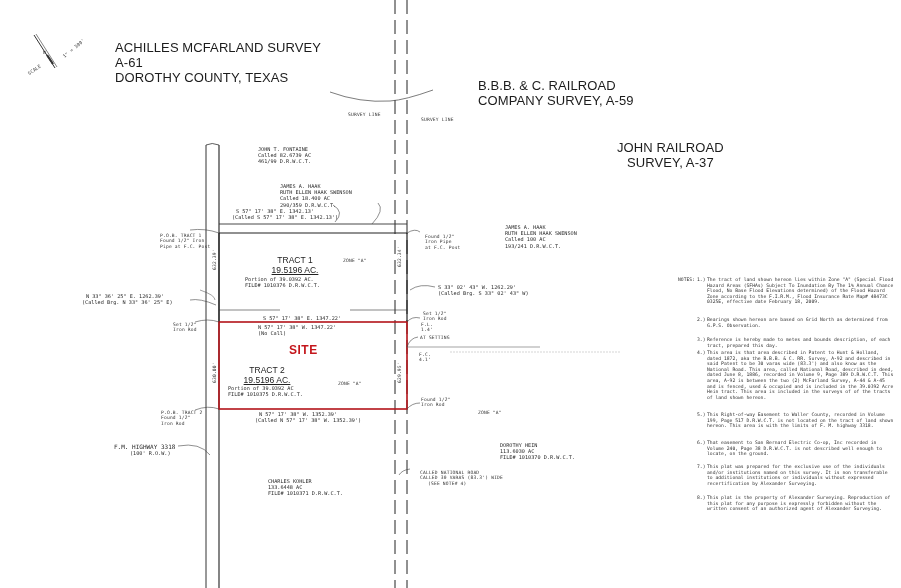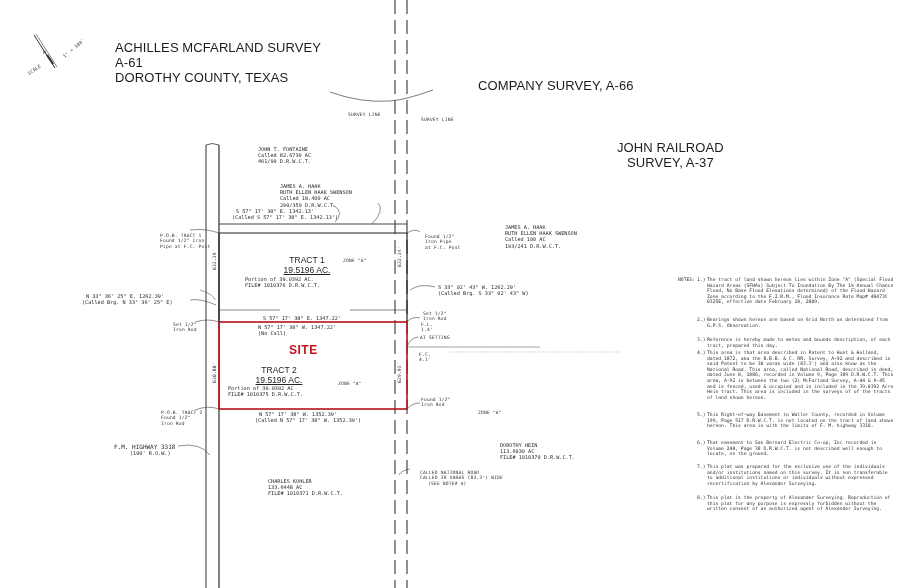--- a/index.html
+++ b/index.html
@@ -2,21 +2,21 @@
 <html><head>
 <meta charset="utf-8">
 <style>
   html,body{margin:0;padding:0;background:#fff;}
   body{width:901px;height:588px;position:relative;overflow:hidden;font-family:"Liberation Sans",sans-serif;color:#1a1a1a;}
   .abs{position:absolute;white-space:nowrap;}
   .big{font-size:13px;letter-spacing:0.1px;color:#1c1c1c;line-height:15px;}
   .center{text-align:left;}
   .tiny{font-family:"DejaVu Sans Mono",monospace;font-size:4.6px;line-height:5.4px;color:#333;letter-spacing:0.2px;}
   .small{font-family:"DejaVu Sans Mono",monospace;font-size:5.2px;line-height:6.2px;color:#2a2a2a;}
-  .tract{font-size:8.5px;line-height:10px;color:#222;text-align:center;margin-left:12px;}
+  .tract{font-size:8.5px;line-height:10px;color:#222;text-align:center;}
   .tract .ac{text-decoration:underline;}
   .site{font-family:"Liberation Sans",sans-serif;font-weight:bold;font-size:12px;color:#c4161c;letter-spacing:0.5px;}
   .notes{font-family:"DejaVu Sans Mono",monospace;font-size:4.7px;line-height:5.6px;color:#333;}
   .note{position:absolute;white-space:normal;}
   .note .num{position:absolute;left:-10px;}
   svg{position:absolute;left:0;top:0;}
 </style>
 </head>
 <body>
 
@@ -68,21 +68,22 @@
 <div class="abs tiny" style="left:27px;top:72px;transform:rotate(-35deg);transform-origin:left top;">SCALE</div>
 <div class="abs tiny" style="left:62px;top:55px;transform:rotate(-40deg);transform-origin:left top;">1" = 300'</div>
 <div class="abs tiny" style="left:43px;top:50px;">N</div>
 
 <div class="abs big center" style="left:115px;top:40px;width:210px;">
   <div>ACHILLES MCFARLAND SURVEY</div>
   <div>A-61</div>
   <div>DOROTHY COUNTY, TEXAS</div>
 </div>
 <div class="abs big" style="left:478px;top:78px;">
-  <div>COMPANY SURVEY, A-66</div>
+  <div>B.B.B. &amp; C. RAILROAD</div>
+  <div>COMPANY SURVEY, A-59</div>
 </div>
 <div class="abs big" style="left:617px;top:140px;">
   <div>JOHN RAILROAD</div>
   <div style="padding-left:10px;">SURVEY, A-37</div>
 </div>
 
 <div class="abs tiny" style="left:348px;top:112px;">SURVEY LINE</div>
 <div class="abs tiny" style="left:421px;top:117px;">SURVEY LINE</div>
 
 <div class="abs small center" style="left:258px;top:146px;width:110px;">

